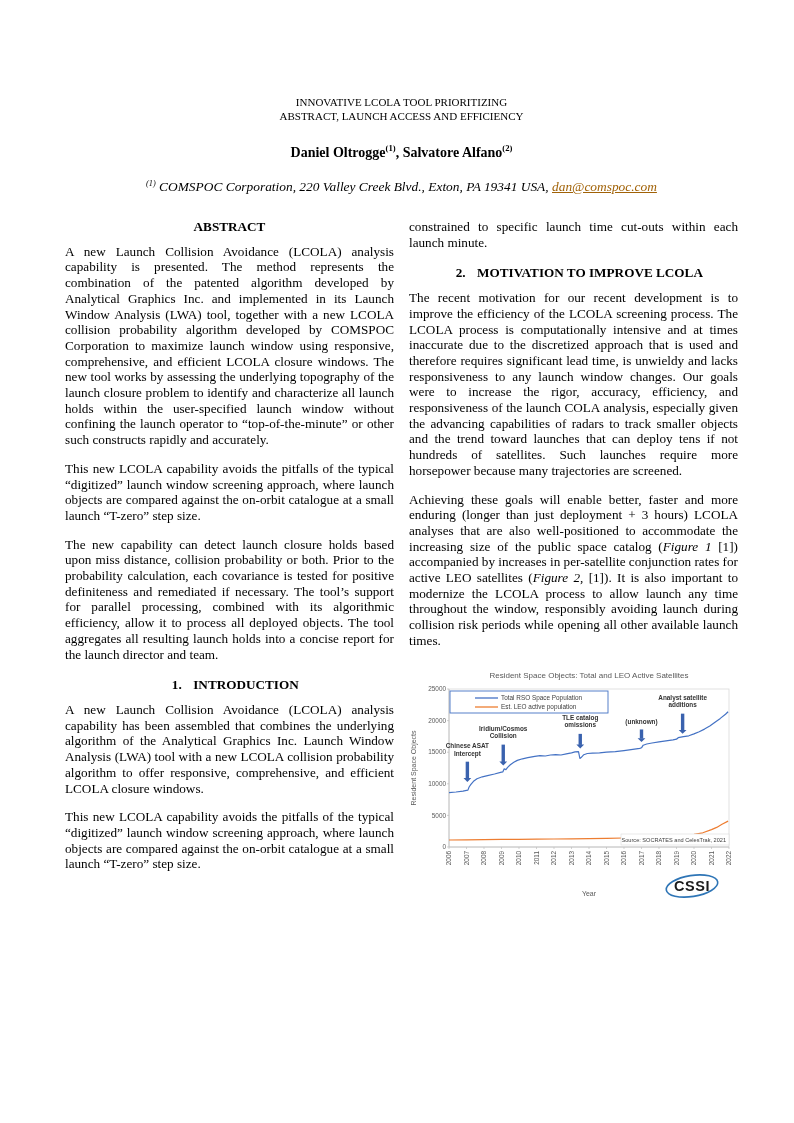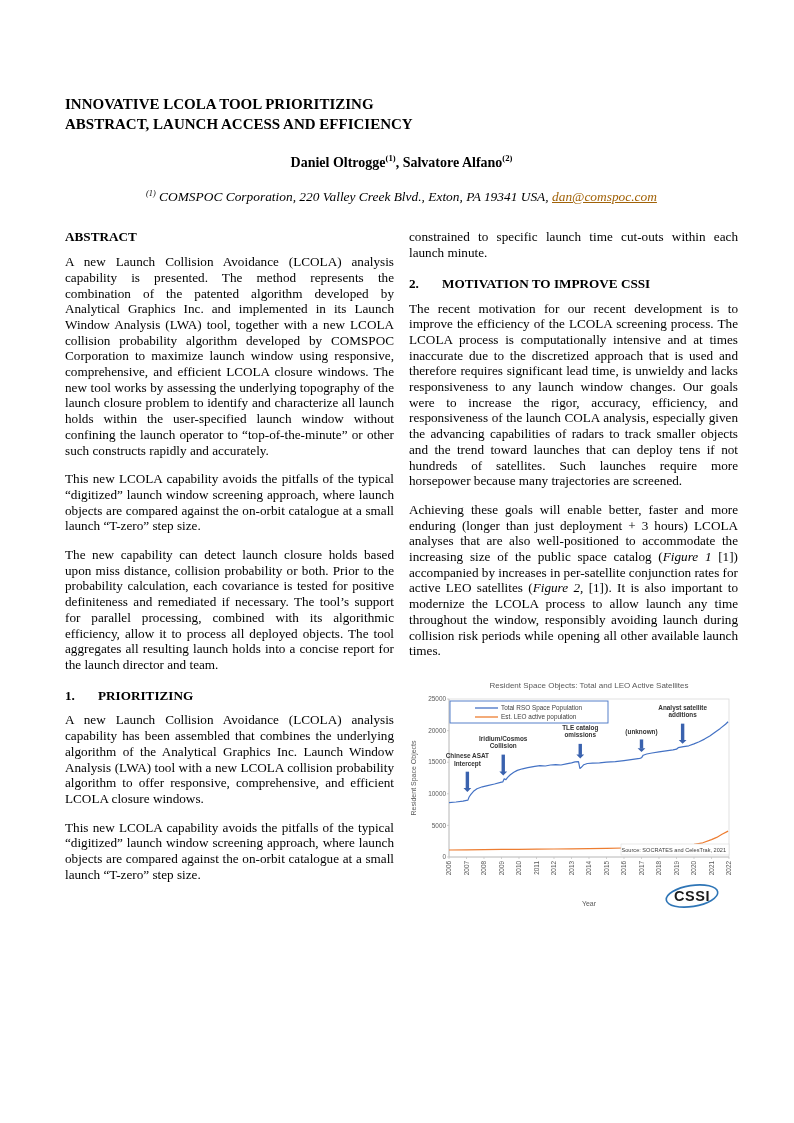--- a/index.html
+++ b/index.html
@@ -2,28 +2,28 @@
 <html><head>
 <meta charset="utf-8">
 <style>
   html,body{margin:0;padding:0;background:#ffffff;}
   .page{
     width:794px;height:1123px;box-sizing:border-box;
     padding:95px 56px 0 65px;
     background:#fff;color:#000;position:relative;overflow:hidden;
     font-family:"Liberation Serif",serif;
   }
-  .title{font-weight:bold;font-size:15px;line-height:1.3;}
+  .title{text-align:center;font-weight:normal;font-size:11px;line-height:1.3;}
   .authors{text-align:center;font-weight:bold;font-size:14px;margin-top:21px;}
   .affiliations{text-align:center;font-style:italic;font-size:13.4px;margin-top:17px;line-height:1.3;}
   sup{font-size:0.62em;line-height:0;}
   .affiliations a{color:#a16207;text-decoration:underline;}
   .columns{display:flex;gap:15px;margin-top:24px;}
   .col{flex:1;min-width:0;font-size:13.2px;line-height:1.19;text-align:justify;}
-  .heading{font-weight:bold;margin:15px 0 9px 0;text-align:left;font-family:Liberation Serif, serif;}
+  .heading{font-weight:bold;margin:15px 0 9px 0;text-align:center;font-family:Liberation Serif, serif;}
   .heading.first{margin-top:0;}
   .hnum{display:inline-block;width:33px;}
   p.para{margin:0 0 13px 0;}
   figure{margin:20px 0 0 0;}
   .chart-svg text{font-family:"Liberation Sans",sans-serif;}
 </style>
 </head>
 <body>
 
 <div class="page">
@@ -42,34 +42,34 @@
   <div class="columns">
 
     <div class="col">
       <div class="heading first">ABSTRACT</div>
       <div id="abstract-paras">
           <p class="para">A new Launch Collision Avoidance (LCOLA) analysis capability is presented.  The method represents the combination of the patented algorithm developed by Analytical Graphics Inc. and implemented in its Launch Window Analysis (LWA) tool, together with a new LCOLA collision probability algorithm developed by COMSPOC Corporation to maximize launch window using responsive, comprehensive, and efficient LCOLA closure windows. The new tool works by assessing the underlying topography of the launch closure problem to identify and characterize all launch holds within the user-specified launch window without confining the launch operator to “top-of-the-minute” or other such constructs rapidly and accurately.</p>
           <p class="para">This new LCOLA capability avoids the pitfalls of the typical “digitized” launch window screening approach, where launch objects are compared against the on-orbit catalogue at a small launch “T-zero” step size.</p>
           <p class="para">The new capability can detect launch closure holds based upon miss distance, collision probability or both. Prior to the probability calculation, each covariance is tested for positive definiteness and remediated if necessary. The tool’s support for parallel processing, combined with its algorithmic efficiency, allow it to process all deployed objects. The tool aggregates all resulting launch holds into a concise report for the launch director and team.</p>
         </div>
       <div class="heading">
-        <span class="hnum">1.</span><span>PRIORITIZING</span>
+        <span class="hnum">1.</span><span>INTRODUCTION</span>
       </div>
       <div id="intro-paras">
           <p class="para">A new Launch Collision Avoidance (LCOLA) analysis capability has been assembled that combines the underlying algorithm of the Analytical Graphics Inc. Launch Window Analysis (LWA) tool with a new LCOLA collision probability algorithm to offer responsive, comprehensive, and efficient LCOLA closure windows.</p>
           <p class="para">This new LCOLA capability avoids the pitfalls of the typical “digitized” launch window screening approach, where launch objects are compared against the on-orbit catalogue at a small launch “T-zero” step size.</p>
         </div>
     </div>
 
     <div class="col">
       <div id="cont-para">
           <p class="para">constrained to specific launch time cut-outs within each launch minute.</p>
         </div>
       <div class="heading">
-        <span class="hnum">2.</span><span>MOTIVATION TO IMPROVE CSSI</span>
+        <span class="hnum">2.</span><span>MOTIVATION TO IMPROVE LCOLA</span>
       </div>
       <div id="motivation-paras">
           <p class="para">The recent motivation for our recent development is to improve the efficiency of the LCOLA screening process. The LCOLA process is computationally intensive and at times inaccurate due to the discretized approach that is used and therefore requires significant lead time, is unwieldy and lacks responsiveness to any launch window changes.  Our goals were to increase the rigor, accuracy, efficiency, and responsiveness of the launch COLA analysis, especially given the advancing capabilities of radars to track smaller objects and the trend toward launches that can deploy tens if not hundreds of satellites.  Such launches require more horsepower because many trajectories are screened.</p>
           <p class="para"><span>Achieving these goals will enable better, faster and more enduring (longer than just deployment + 3 hours) LCOLA analyses that are also well-positioned to accommodate the increasing size of the public space catalog (</span><i>Figure 1</i><span> [1]) accompanied by increases in per-satellite conjunction rates for active LEO satellites (</span><i>Figure 2</i><span>, [1]).  It is also important to modernize the LCOLA process to allow launch any time throughout the window, responsibly avoiding launch during collision risk periods while opening all other available launch times.</span></p>
         </div>
       <figure>
         <svg id="chart" class="chart-svg" width="330" height="250" viewBox="0 0 330 250">
             <rect x="40" y="20" width="280" height="158" fill="none" stroke="#D9D9D9" stroke-width="0.8"></rect>
             <line x1="40" x2="40" y1="20" y2="178" stroke="#BFBFBF" stroke-width="0.9"></line>
             <line x1="40" x2="320" y1="178" y2="178" stroke="#BFBFBF" stroke-width="0.9"></line>

